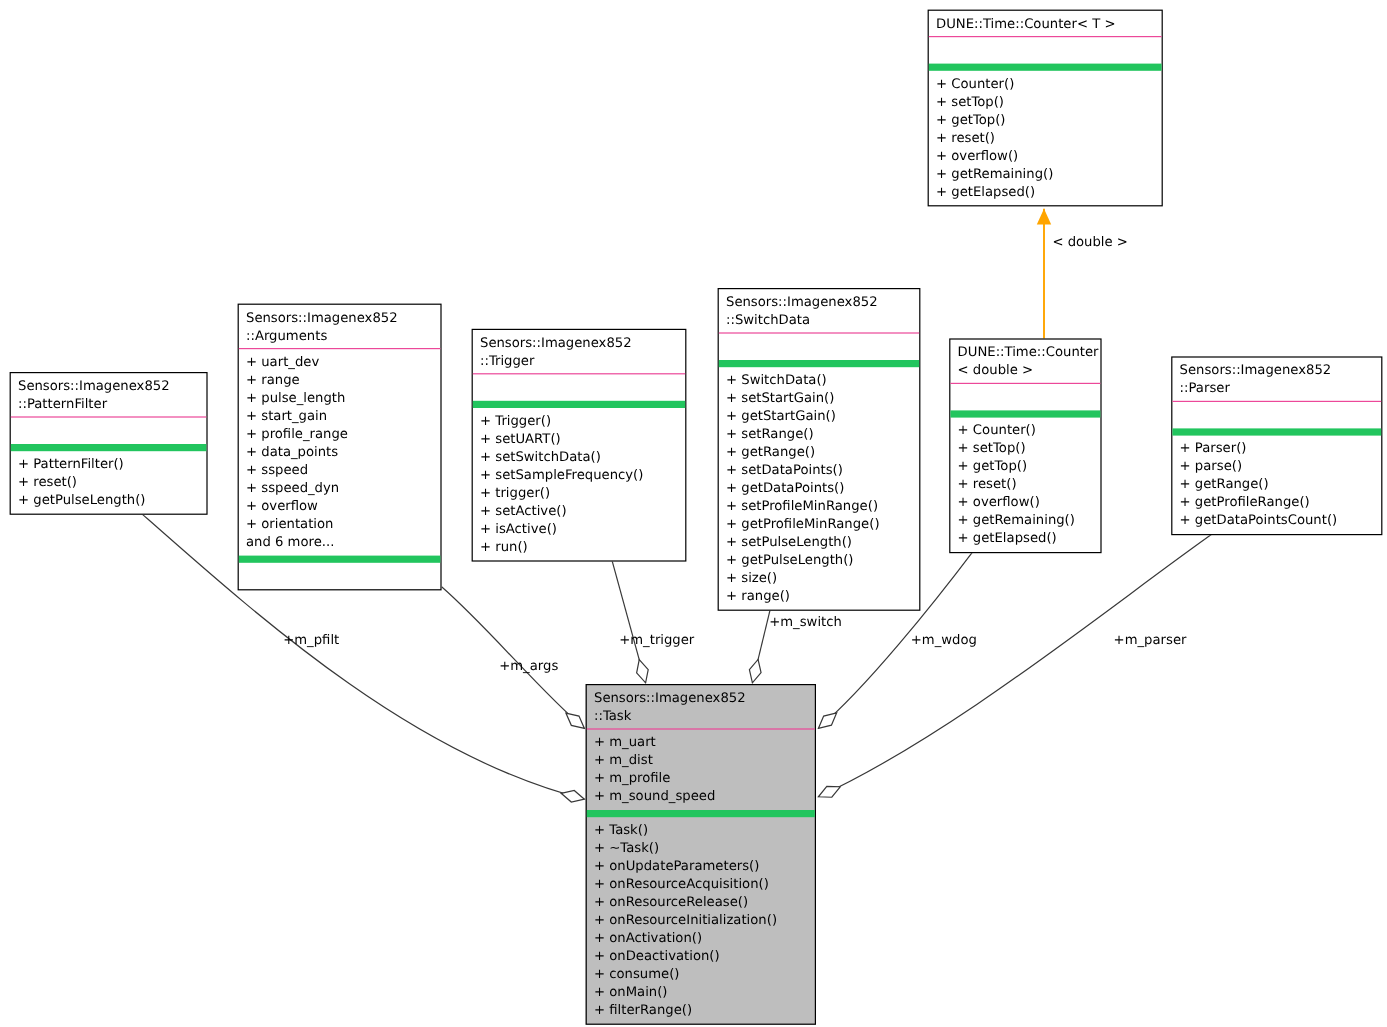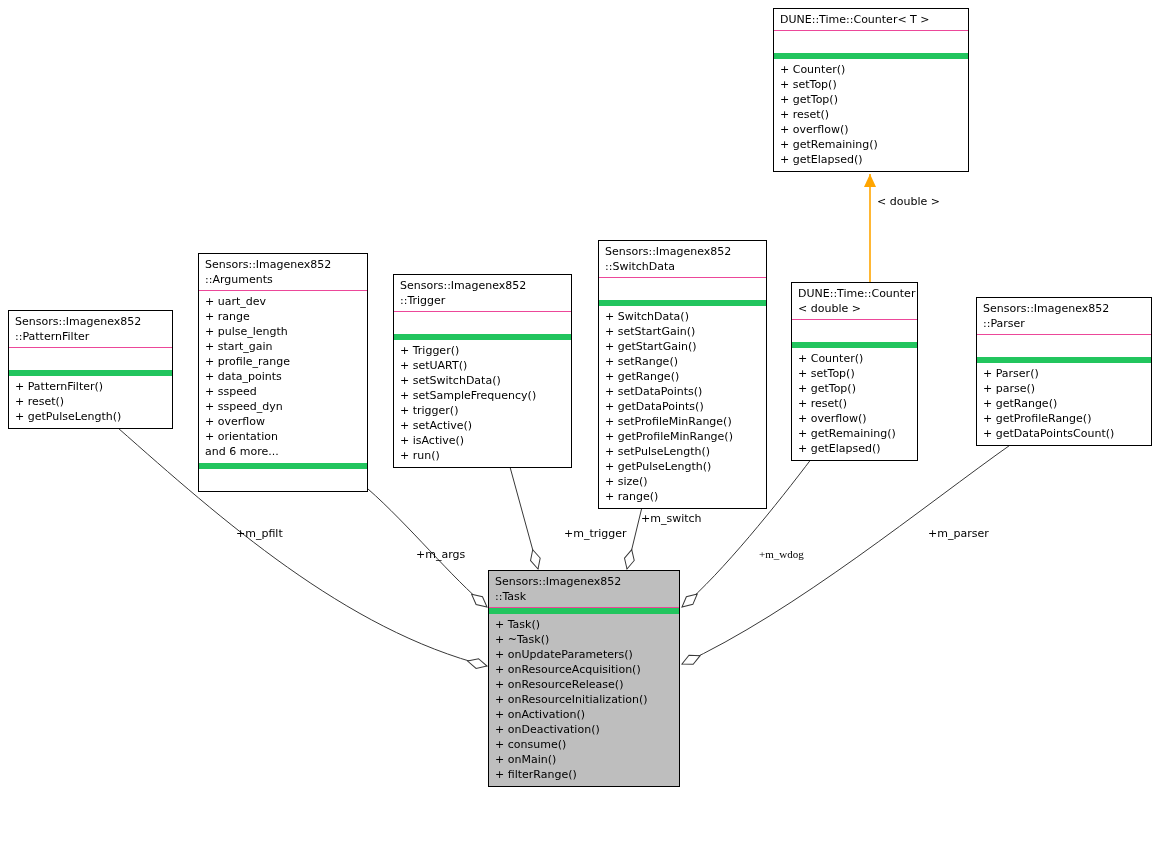--- a/index.html
+++ b/index.html
@@ -61,23 +61,23 @@
   #box-pattern-filter { left: 8px;   top: 310px; width: 165px; }
   #box-arguments      { left: 198px; top: 253px; width: 170px; }
   #box-trigger        { left: 393px; top: 274px; width: 179px; }
   #box-switch-data    { left: 598px; top: 240px; width: 169px; }
   #box-counter-double { left: 791px; top: 282px; width: 127px; }
   #box-parser         { left: 976px; top: 297px; width: 176px; }
   #box-task           { left: 488px; top: 570px; width: 192px; }
   
   #lbl-pfilt   { left: 236px; top: 527px; }
   #lbl-args    { left: 416px; top: 548px; }
-  #lbl-trigger { left: 564px; top: 527px; }
+  #lbl-trigger { left: 516px; top: 527px; }
   #lbl-switch  { left: 641px; top: 512px; }
-  #lbl-wdog    { left: 759px; top: 547px; font-family: Liberation Serif, serif; }
+  #lbl-wdog    { left: 759px; top: 527px; }
   #lbl-parser  { left: 928px; top: 527px; }
   #lbl-double  { left: 877px; top: 195px; }
 </style>
 </head>
 <body>
 
 <div class="canvas">
 
   <svg class="edge-layer" width="1156" height="856" viewBox="0 0 1156 856" xmlns="http://www.w3.org/2000/svg">
     <defs>
@@ -202,20 +202,26 @@
         <div class="uml-member">+ parse()</div>
         <div class="uml-member">+ getRange()</div>
         <div class="uml-member">+ getProfileRange()</div>
         <div class="uml-member">+ getDataPointsCount()</div>
       </div>
   </div>
 
   <div class="uml-class current" id="box-task">
     <div class="uml-title">Sensors::Imagenex852
 ::Task</div>
+    <div class="uml-sec attrs">
+        <div class="uml-member">+ m_uart</div>
+        <div class="uml-member">+ m_dist</div>
+        <div class="uml-member">+ m_profile</div>
+        <div class="uml-member">+ m_sound_speed</div>
+      </div>
     <div class="uml-sec methods">
         <div class="uml-member">+ Task()</div>
         <div class="uml-member">+ ~Task()</div>
         <div class="uml-member">+ onUpdateParameters()</div>
         <div class="uml-member">+ onResourceAcquisition()</div>
         <div class="uml-member">+ onResourceRelease()</div>
         <div class="uml-member">+ onResourceInitialization()</div>
         <div class="uml-member">+ onActivation()</div>
         <div class="uml-member">+ onDeactivation()</div>
         <div class="uml-member">+ consume()</div>

